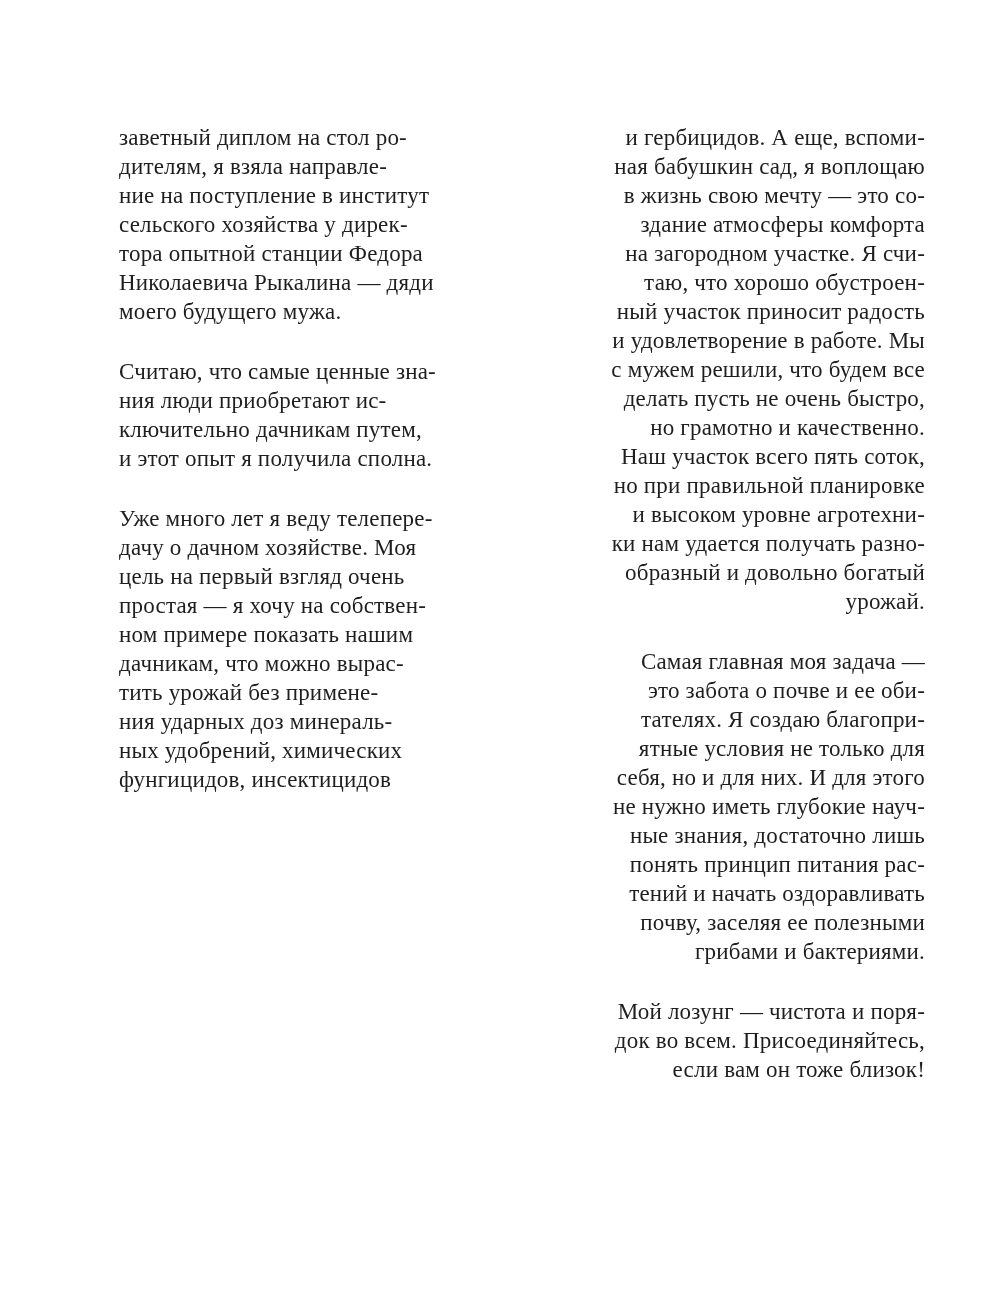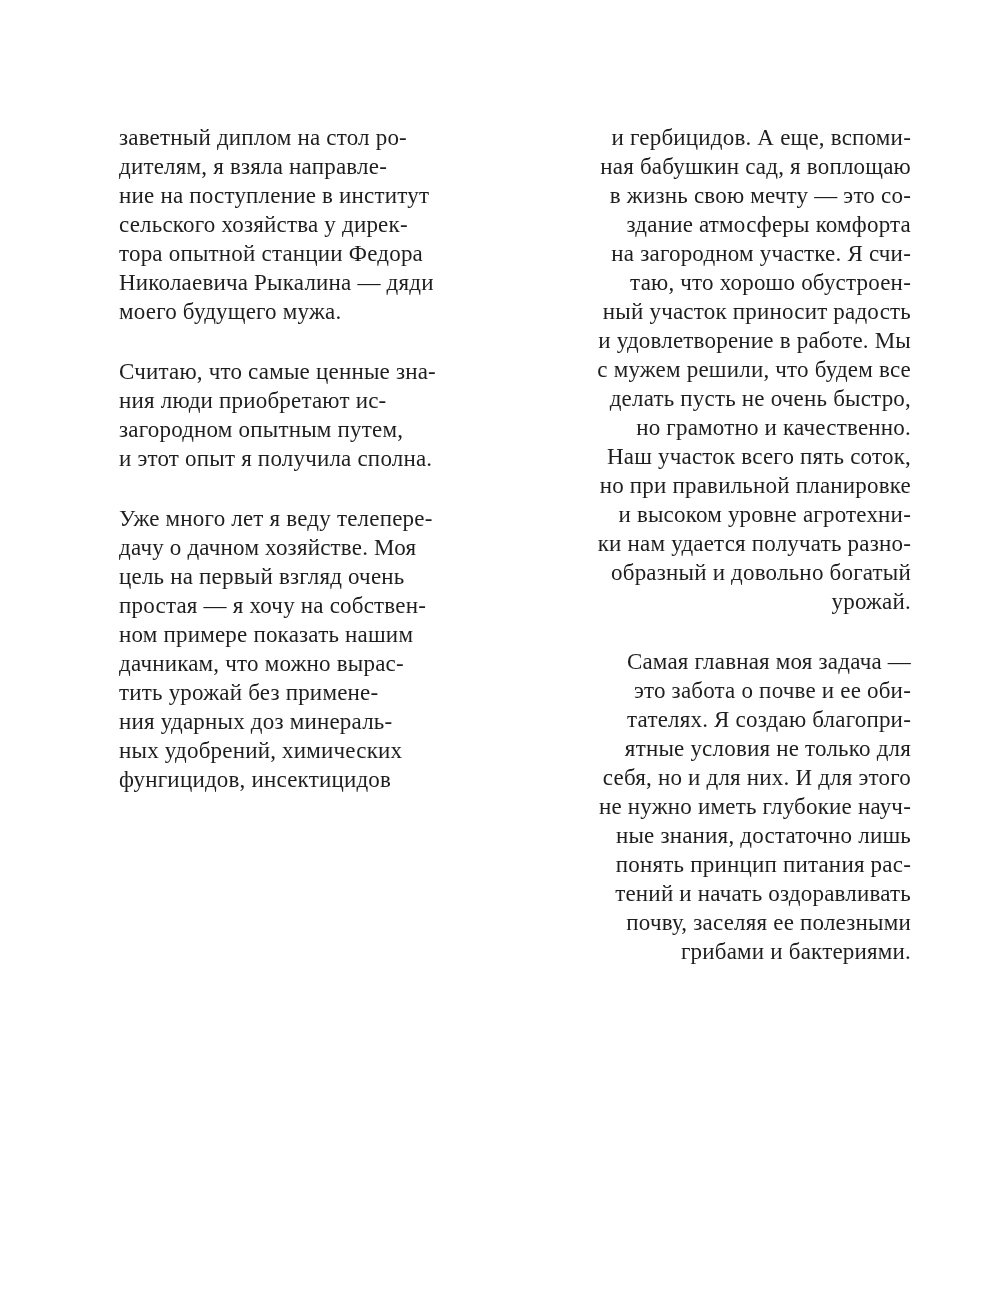--- a/index.html
+++ b/index.html
@@ -13,21 +13,21 @@
     height: 1300px;
     background: #ffffff;
     overflow: hidden;
     font-family: "Liberation Serif", "DejaVu Serif", serif;
   }
   .columns {
     position: absolute;
     left: 119px;
     top: 123px;
     display: flex;
-    gap: 33px;
+    gap: 47px;
   }
   .text-column {
     font-size: 23px;
     line-height: 29px;
     color: #1e1e1e;
     letter-spacing: 0.2px;
   }
   .text-column.left  { width: 373px; }
   .text-column.right { width: 386px; text-align: right; }
   .text-column p {
@@ -45,21 +45,21 @@
     <div class="text-column left">
       <p>заветный диплом на стол ро-
 дителям, я взяла направле-
 ние на поступление в институт
 сельского хозяйства у дирек-
 тора опытной станции Федора
 Николаевича Рыкалина — дяди
 моего будущего мужа.</p>
       <p>Считаю, что самые ценные зна-
 ния люди приобретают ис-
-загородном опытным путем,
+ключительно дачникам путем,
 и этот опыт я получила сполна.</p>
       <p>Уже много лет я веду телепере-
 дачу о дачном хозяйстве. Моя
 цель на первый взгляд очень
 простая — я хочу на собствен-
 ном примере показать нашим
 дачникам, что можно вырас-
 тить урожай без примене-
 ния ударных доз минераль-
 ных удобрений, химических
@@ -88,16 +88,19 @@
 это забота о почве и ее оби-
 тателях. Я создаю благопри-
 ятные условия не только для
 себя, но и для них. И для этого
 не нужно иметь глубокие науч-
 ные знания, достаточно лишь
 понять принцип питания рас-
 тений и начать оздоравливать
 почву, заселяя ее полезными
 грибами и бактериями.</p>
+      <p>Мой лозунг — чистота и поря-
+док во всем. Присоединяйтесь,
+если вам он тоже близок!</p>
     </div>
 
   </div>
 </div>
 
 </body></html>

